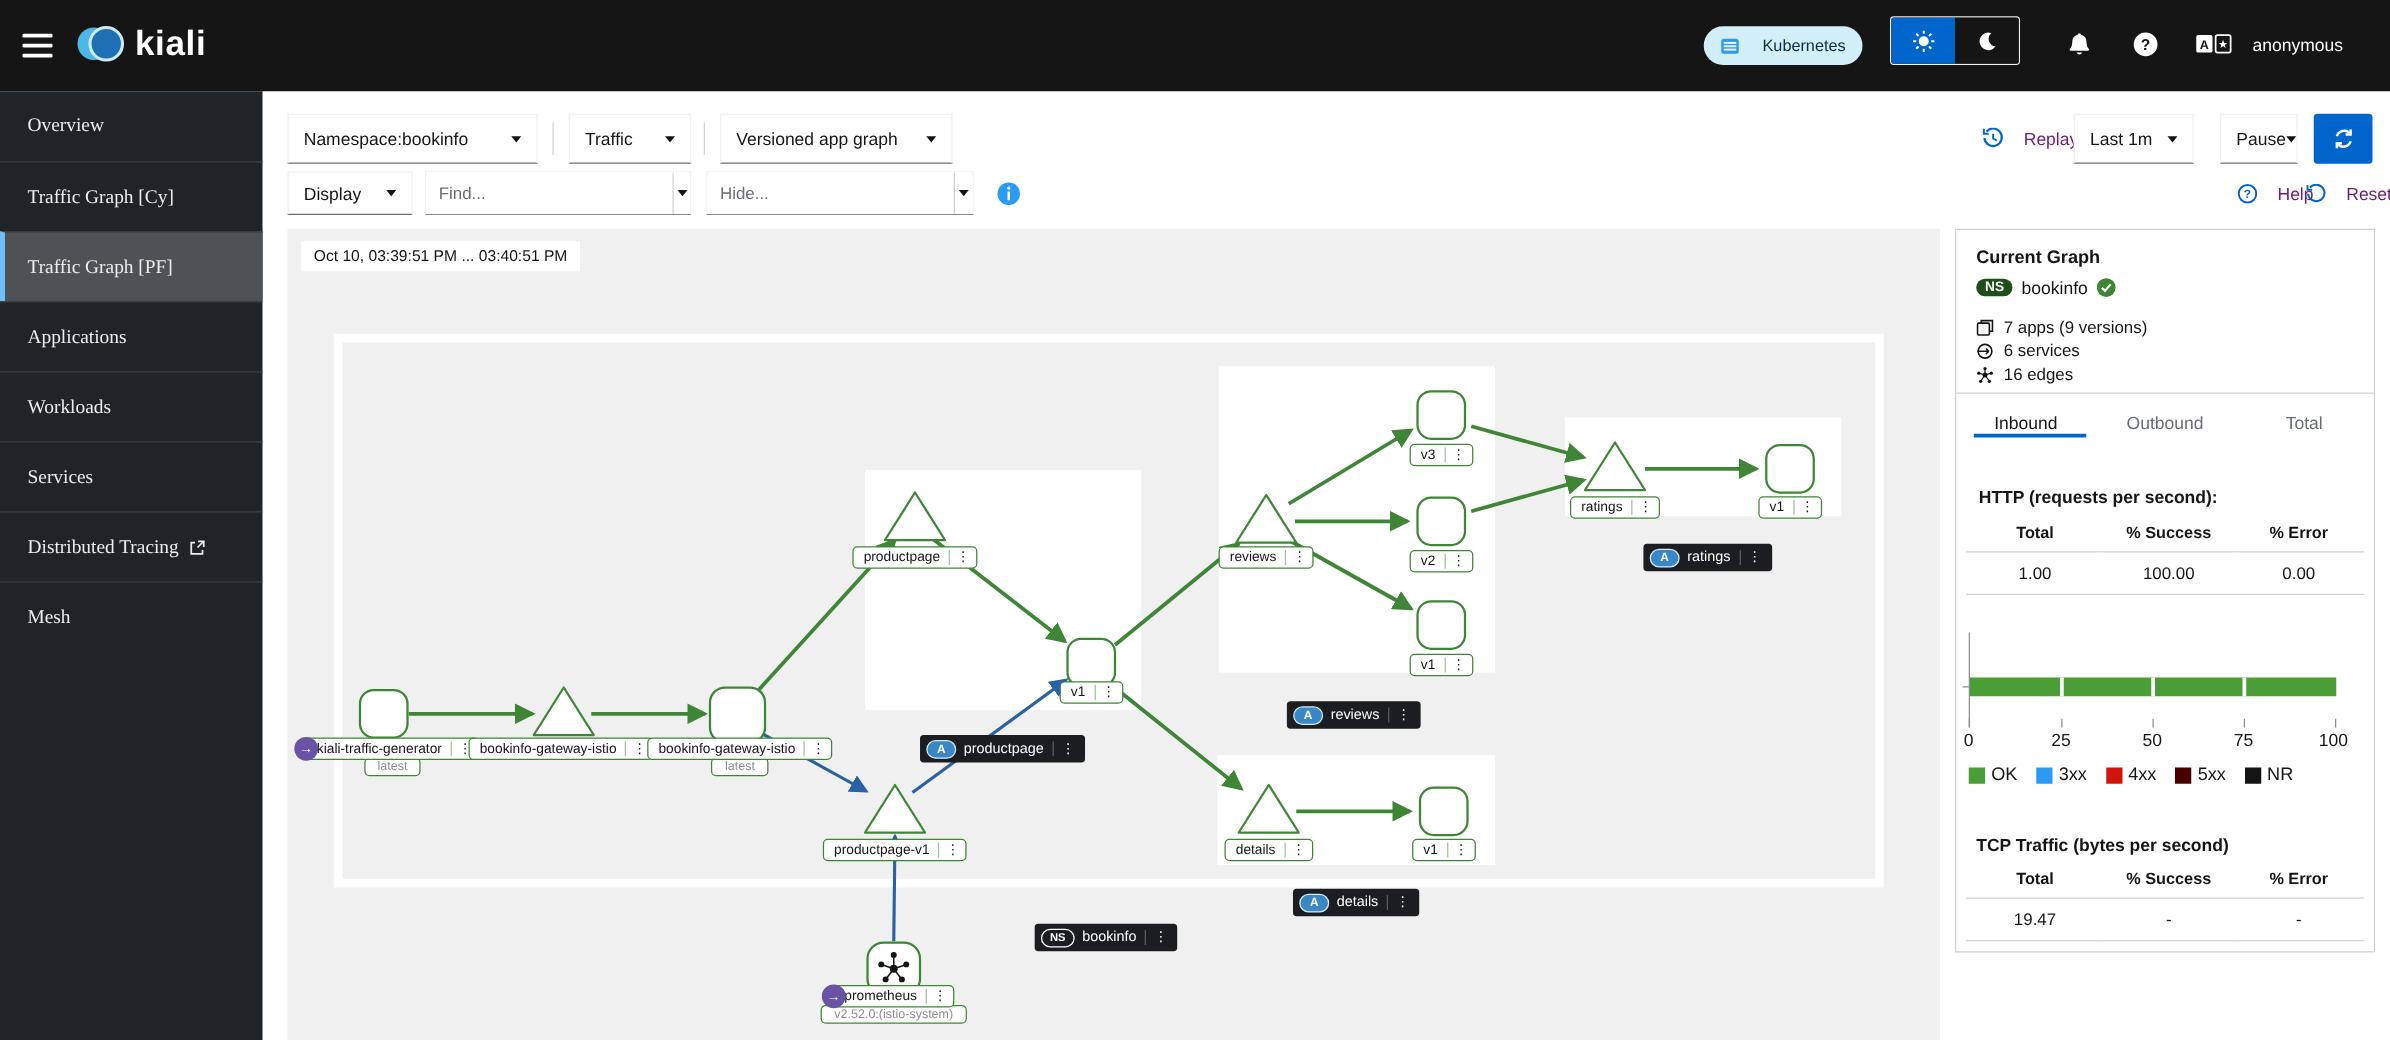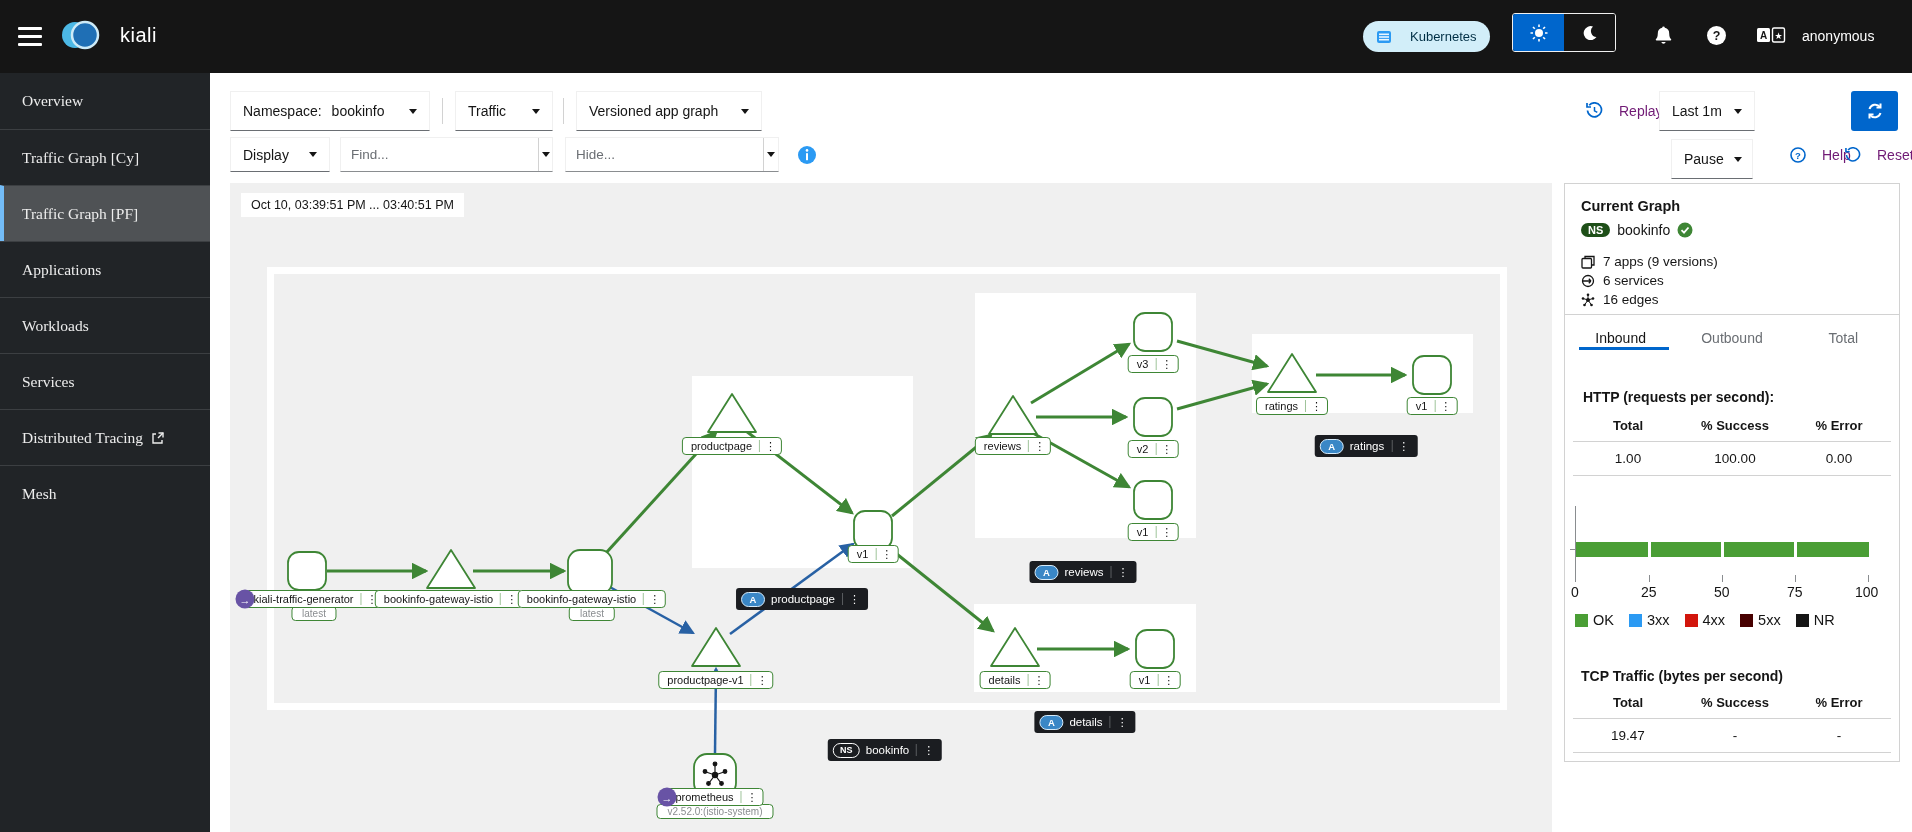--- a/index.html
+++ b/index.html
@@ -6,41 +6,41 @@
   html,body { width:1912px; height:832px; overflow:hidden; background:#fff;
     font-family:"Liberation Sans","DejaVu Sans",sans-serif; color:#151515; }
   .abs { position:absolute; }
   #app { position:relative; width:1912px; height:832px; background:#fff; }
 
   
   #masthead { position:absolute; left:0; top:0; width:1912px; height:73px; background:#151515; }
   .burger { position:absolute; left:18px; top:27px; width:24px; height:19px; cursor:pointer; }
   .burger span { display:block; height:3px; background:#fff; border-radius:1px; margin-bottom:5px; }
   #brand { position:absolute; left:60px; top:15px; display:flex; align-items:center; }
-  #brand .word { color:#fff; font-size:20px; font-weight:normal; letter-spacing:.5px; margin-left:18px; }
+  #brand .word { color:#fff; font-size:28px; font-weight:bold; letter-spacing:.5px; margin-left:6px; }
   .k8s-pill { position:absolute; left:1363px; top:21px; height:31px; padding:0 13px; border-radius:16px;
     background:#d2eef9; color:#002f45; font-size:13px; display:flex; align-items:center; gap:18px; }
   .theme-toggle { position:absolute; left:1512px; top:13px; width:104px; height:39px; display:flex;
     border:1px solid #f0f0f0; border-radius:3px; overflow:hidden; }
   .theme-toggle .seg { width:52px; display:flex; align-items:center; justify-content:center; cursor:pointer; }
   .seg.sun { background:#0066cc; } .seg.moon { background:#151515; }
   .mast-ico { position:absolute; top:22px; width:26px; height:26px; display:flex; align-items:center;
     justify-content:center; cursor:pointer; }
   #username { position:absolute; left:1802px; top:28px; color:#fff; font-size:14px; }
 
   
   #sidebar { position:absolute; left:0; top:73px; width:210px; height:759px; background:#212427;font-family:Liberation Serif, serif; }
   .nav-item { height:56px; display:flex; align-items:center; padding-left:22px; color:#ededed;
     font-size:15.5px; border-top:1px solid #3c3f42; cursor:pointer; gap:8px; }
   .nav-item:first-child { border-top:none; }
   .nav-item.active { background:#4f5255; border-left:4px solid #73bcf7; padding-left:18px; }
 
   
   .pf-select { position:absolute; height:40px; background:#fff; border:1px solid #f0f0f0;
-    border-bottom:1px solid #6a6e73; display:flex; align-items:center; padding:0 12px; gap:10px;
+    border-bottom:1px solid #6a6e73; display:flex; align-items:center; padding:0 12px; 
     font-size:14px; cursor:pointer; }
   .caret { width:0; height:0; border-left:4.5px solid transparent; border-right:4.5px solid transparent;
     border-top:5px solid #151515; margin-left:auto; }
   .tb-divider { position:absolute; top:98px; width:1px; height:26px; background:#d2d2d2; }
   .pf-input { position:absolute; height:35px; background:#fff; border:1px solid #f0f0f0;
     border-bottom:1px solid #8a8d90; display:flex; align-items:stretch; }
   .pf-input input { flex:1; border:none; outline:none; padding:0 10px; font-size:13.5px;
     font-family:inherit; color:#151515; }
   .pf-input input::placeholder { color:#6a6e73; }
   .input-caret-btn { width:28px; border-left:1px solid #d2d2d2; display:flex; align-items:center;
@@ -224,21 +224,21 @@
       <path d="M3.2 3.2 A7 7 0 1 1 1.5 8.5" fill="none" stroke="#0066cc" stroke-width="1.7"></path>
       <path d="M1 1 v4 h4" fill="none" stroke="#0066cc" stroke-width="1.7"></path>
       <path d="M8.5 5 v3.8 l2.8 1.6" fill="none" stroke="#0066cc" stroke-width="1.5"></path>
     </svg>
     <span>Replay</span>
   </div>
   <div class="pf-select" style="left:1659px; top:91px; width:96px;">
     <span>Last 1m</span>
     <span class="caret"></span>
   </div>
-  <div class="pf-select" style="left:1671px; top:91px; width:82px;margin-top:48px;">
+  <div class="pf-select" style="left:1776px; top:91px; width:62px;">
     <span>Pause</span>
     <span class="caret"></span>
   </div>
   <button id="refresh-btn">
     <svg width="18" height="18" viewBox="0 0 18 18">
       <path d="M3.5 7 A6 6 0 0 1 14 5" fill="none" stroke="#fff" stroke-width="2"></path>
       <path d="M14.5 1.5 v4 h-4" fill="none" stroke="#fff" stroke-width="2"></path>
       <path d="M14.5 11 A6 6 0 0 1 4 13" fill="none" stroke="#fff" stroke-width="2"></path>
       <path d="M3.5 16.5 v-4 h4" fill="none" stroke="#fff" stroke-width="2"></path>
     </svg>

